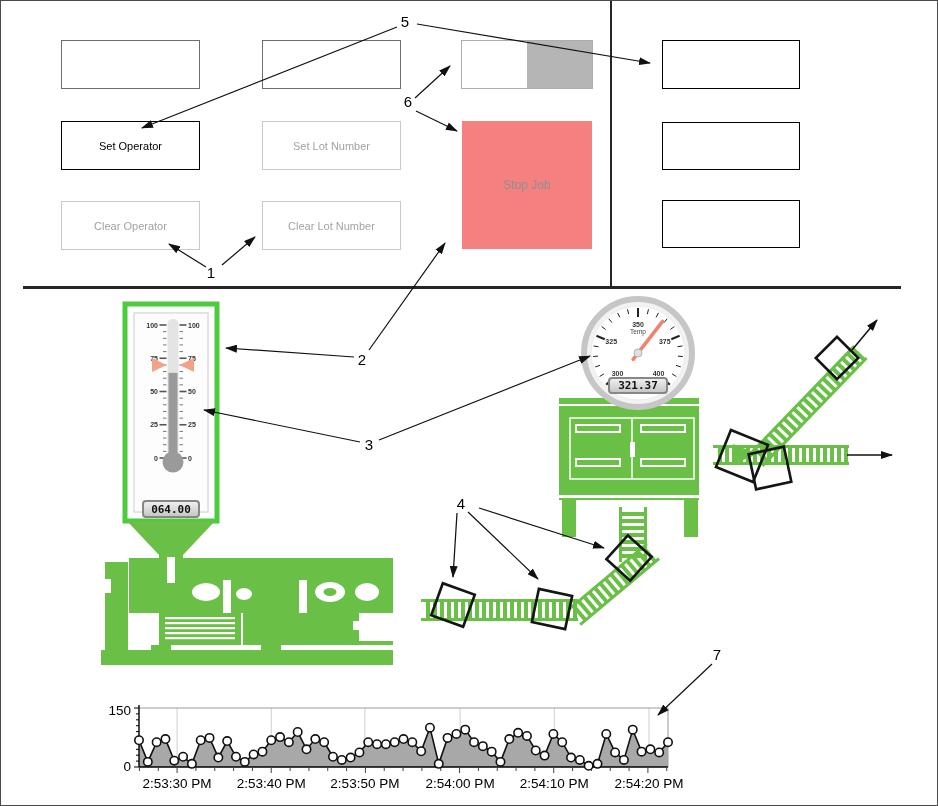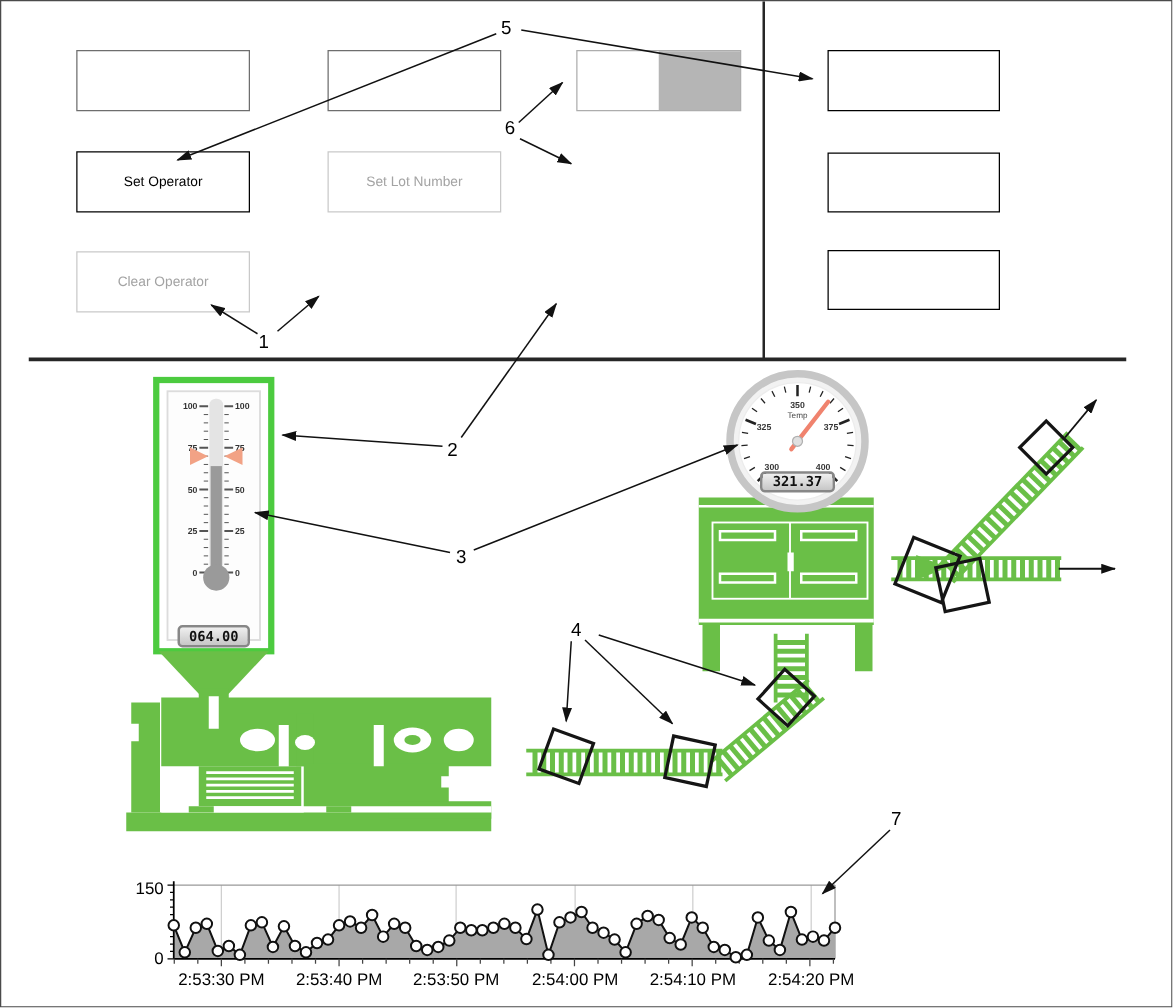--- a/index.html
+++ b/index.html
@@ -27,26 +27,28 @@
 <body>
 
 <div class="canvas" style="--mg: #6abf47; --fg: #4ccb3f; --stop: #f58080; --needle: #f0836e; --setp: #f2a285; --dis: #a3a3a3;">
 
   <div class="abs disp" style="left:39px;top:39px;width:139px;height:49px;"></div>
   <div class="abs disp" style="left:240px;top:39px;width:139px;height:49px;"></div>
 
   <div class="abs btn on" style="left:39px;top:120px;width:139px;height:49px;">Set Operator</div>
   <div class="abs btn off" style="left:240px;top:120px;width:139px;height:49px;">Set Lot Number</div>
   <div class="abs btn off" style="left:39px;top:200px;width:139px;height:49px;">Clear Operator</div>
+  <div class="abs btn off" style="left:240px;top:200px;width:139px;height:49px;">Clear Lot Number</div>
 
   <div class="abs indicator" style="left:439px;top:39px;width:132px;height:49px;">
     <div class="half"></div>
     <div class="half filled"></div>
   </div>
 
+  <div class="abs stopjob" style="left:440px;top:120px;width:130px;height:128px;">Stop Job</div>
 
   <div class="abs disp blackb" style="left:640px;top:39px;width:138px;height:49px;"></div>
   <div class="abs disp blackb" style="left:640px;top:121px;width:138px;height:48px;"></div>
   <div class="abs disp blackb" style="left:640px;top:199px;width:138px;height:48px;"></div>
 
   <div class="divider" style="left:609px;top:0;width:2px;height:286px;"></div>
   <div class="divider" style="left:22px;top:285px;width:878px;height:2.5px;"></div>
 
   <svg id="scene" class="layer" width="938" height="806">
 

